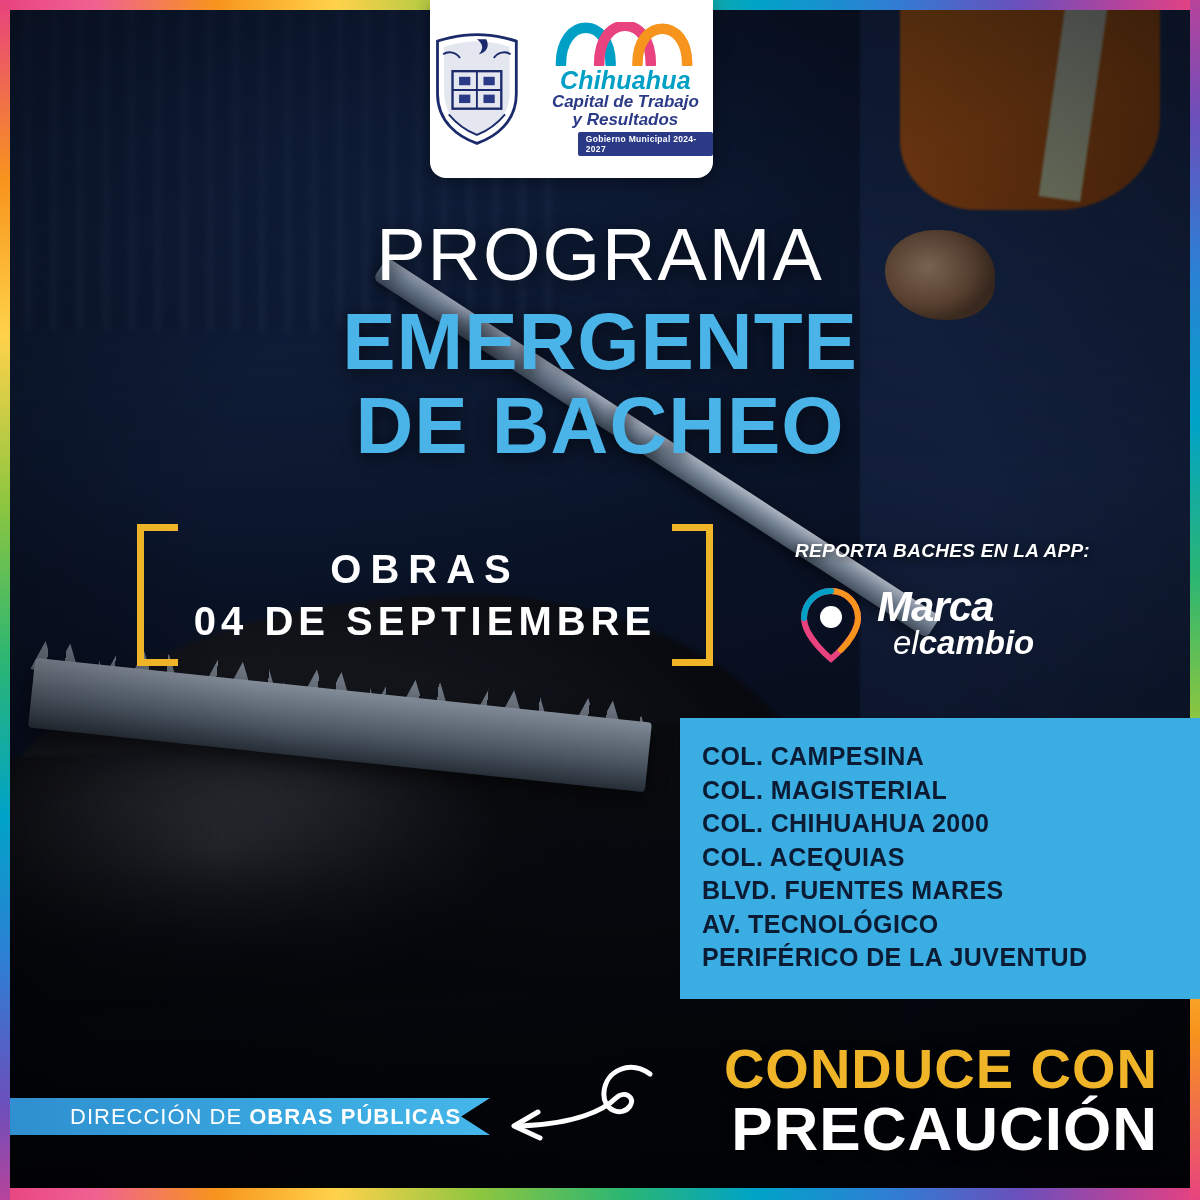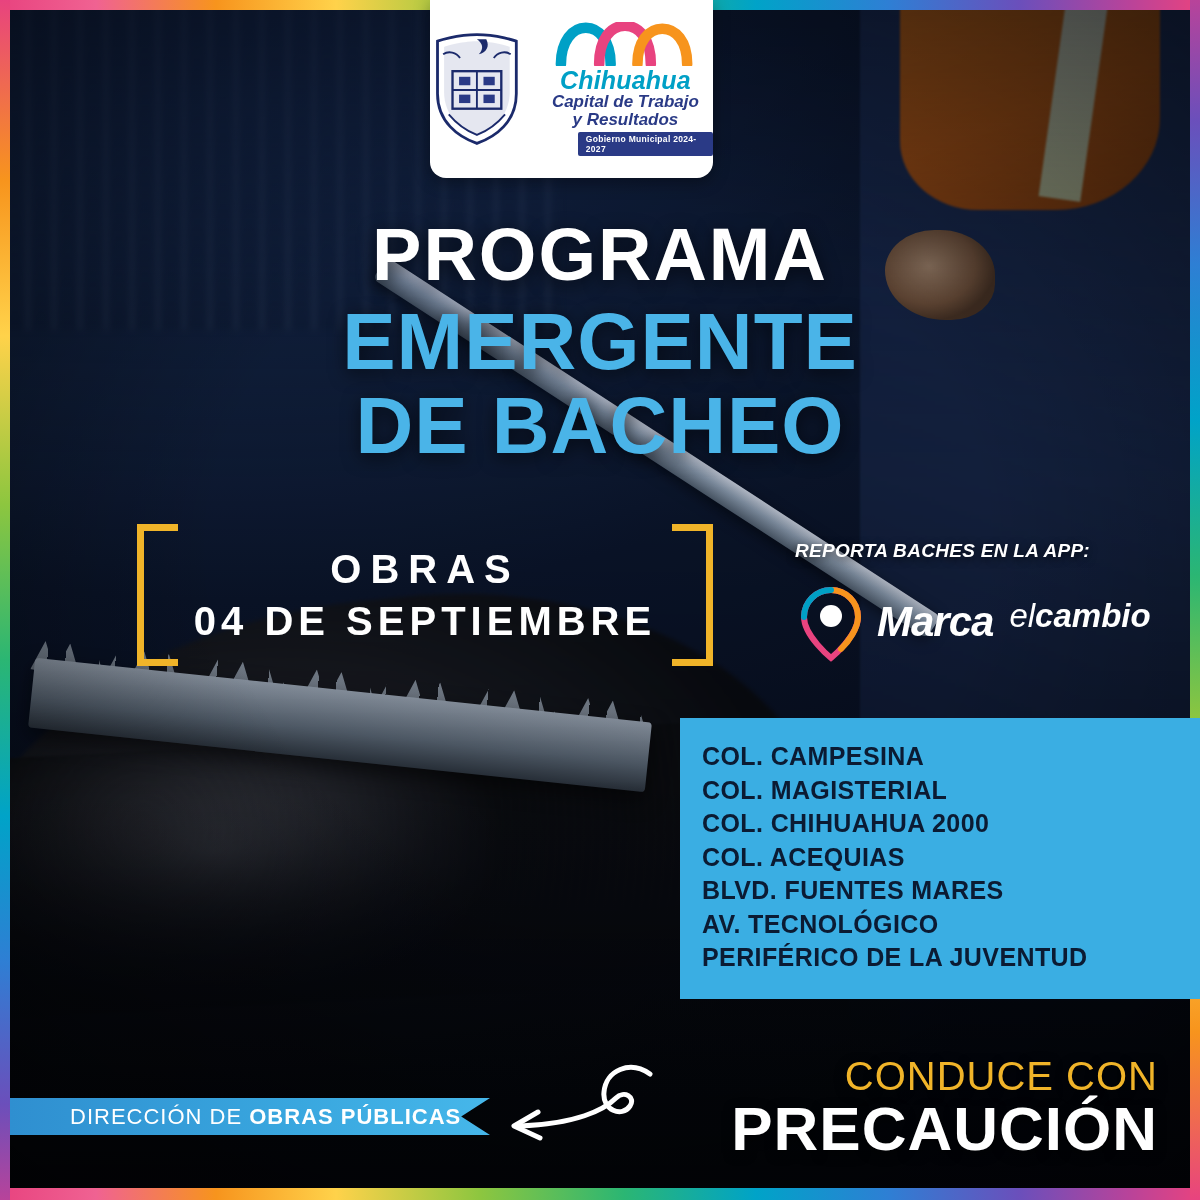--- a/index.html
+++ b/index.html
@@ -139,21 +139,21 @@
   .chih-t2{font-size:17px;font-weight:bold;color:#2a3a86;line-height:1.05;font-style:italic;}
   .chih-t3{font-size:17px;font-weight:bold;color:#2a3a86;line-height:1.05;font-style:italic;}
   .chih-t4{
     margin-top:3px;background:#2a3a86;color:#fff;font-size:8.5px;font-weight:bold;
     padding:2px 8px;border-radius:2px;letter-spacing:.3px;margin-left:40px;
   }
 
   
   .headline{position:absolute;z-index:7;left:0;right:0;top:218px;text-align:center;}
   .h-prog{
-    font-size:74px;font-weight:bold;color:#ffffff;letter-spacing:2px;line-height:1;
+    font-size:74px;font-weight:normal;color:#ffffff;letter-spacing:2px;line-height:1;
     text-shadow:0 4px 18px rgba(0,0,0,.6);
   }
   .h-emer{
     margin-top:8px;
     font-size:80px;font-weight:bold;color:#4ab4e8;letter-spacing:1px;line-height:1.05;
     text-shadow:0 4px 18px rgba(0,0,0,.6);
   }
   .h-bach{
     font-size:80px;font-weight:bold;color:#4ab4e8;letter-spacing:1px;line-height:1.05;
     text-shadow:0 4px 18px rgba(0,0,0,.6);
@@ -172,37 +172,37 @@
   .d-date{font-size:40px;font-weight:bold;letter-spacing:5px;line-height:1.2;margin-top:4px;}
 
   
   .app-box{position:absolute;z-index:7;left:795px;top:540px;width:340px;}
   .app-label{
     color:#fff;font-size:19px;font-weight:bold;font-style:italic;letter-spacing:.3px;
     text-shadow:0 2px 8px rgba(0,0,0,.7);margin-bottom:24px;
   }
   .app-row{display:flex;align-items:center;gap:10px;}
   .pin-wrap{width:72px;height:72px;position:relative;}
-  .marca-text{display:flex;flex-direction:row;line-height:1;}
+  .marca-text{display:flex;flex-direction:column;line-height:1;}
   .m-marca{font-size:42px;font-weight:bold;color:#ffffff;font-style:italic;letter-spacing:-1px;}
   .m-el{font-size:33px;color:#ffffff;font-style:italic;margin-top:-2px;margin-left:16px;}
   .m-el b{font-weight:bold;}
 
   
   .streets{
     position:absolute;z-index:7;left:680px;top:718px;width:520px;
     background:#3aaee3;padding:22px 0 24px 22px;
   }
   .streets div{
     color:#0b1b33;font-size:25px;font-weight:bold;letter-spacing:.4px;line-height:1.34;
   }
 
   
   .conduce{position:absolute;z-index:7;right:42px;bottom:40px;text-align:right;}
-  .c1{font-size:40px;font-weight:normal;color:#f0b429;letter-spacing:1px;line-height:1.02;text-shadow:0 3px 12px rgba(0,0,0,.6);text-align:right;}
+  .c1{font-size:56px;font-weight:bold;color:#f0b429;letter-spacing:1px;line-height:1.02;text-shadow:0 3px 12px rgba(0,0,0,.6);text-align:right;}
   .c2{font-size:62px;font-weight:bold;color:#ffffff;letter-spacing:1px;line-height:1.02;text-shadow:0 3px 12px rgba(0,0,0,.6);}
 
   
   .ribbon{
     position:absolute;z-index:7;left:10px;bottom:65px;width:480px;height:37px;
     background:linear-gradient(90deg,#2f8fd0 0%, #39a7df 60%, #46b7ea 100%);
     display:flex;align-items:center;
     clip-path:polygon(0 0, 100% 0, 94% 50%, 100% 100%, 0 100%);
   }
   .ribbon span{color:#fff;font-size:22px;letter-spacing:1px;padding-left:30px;}

